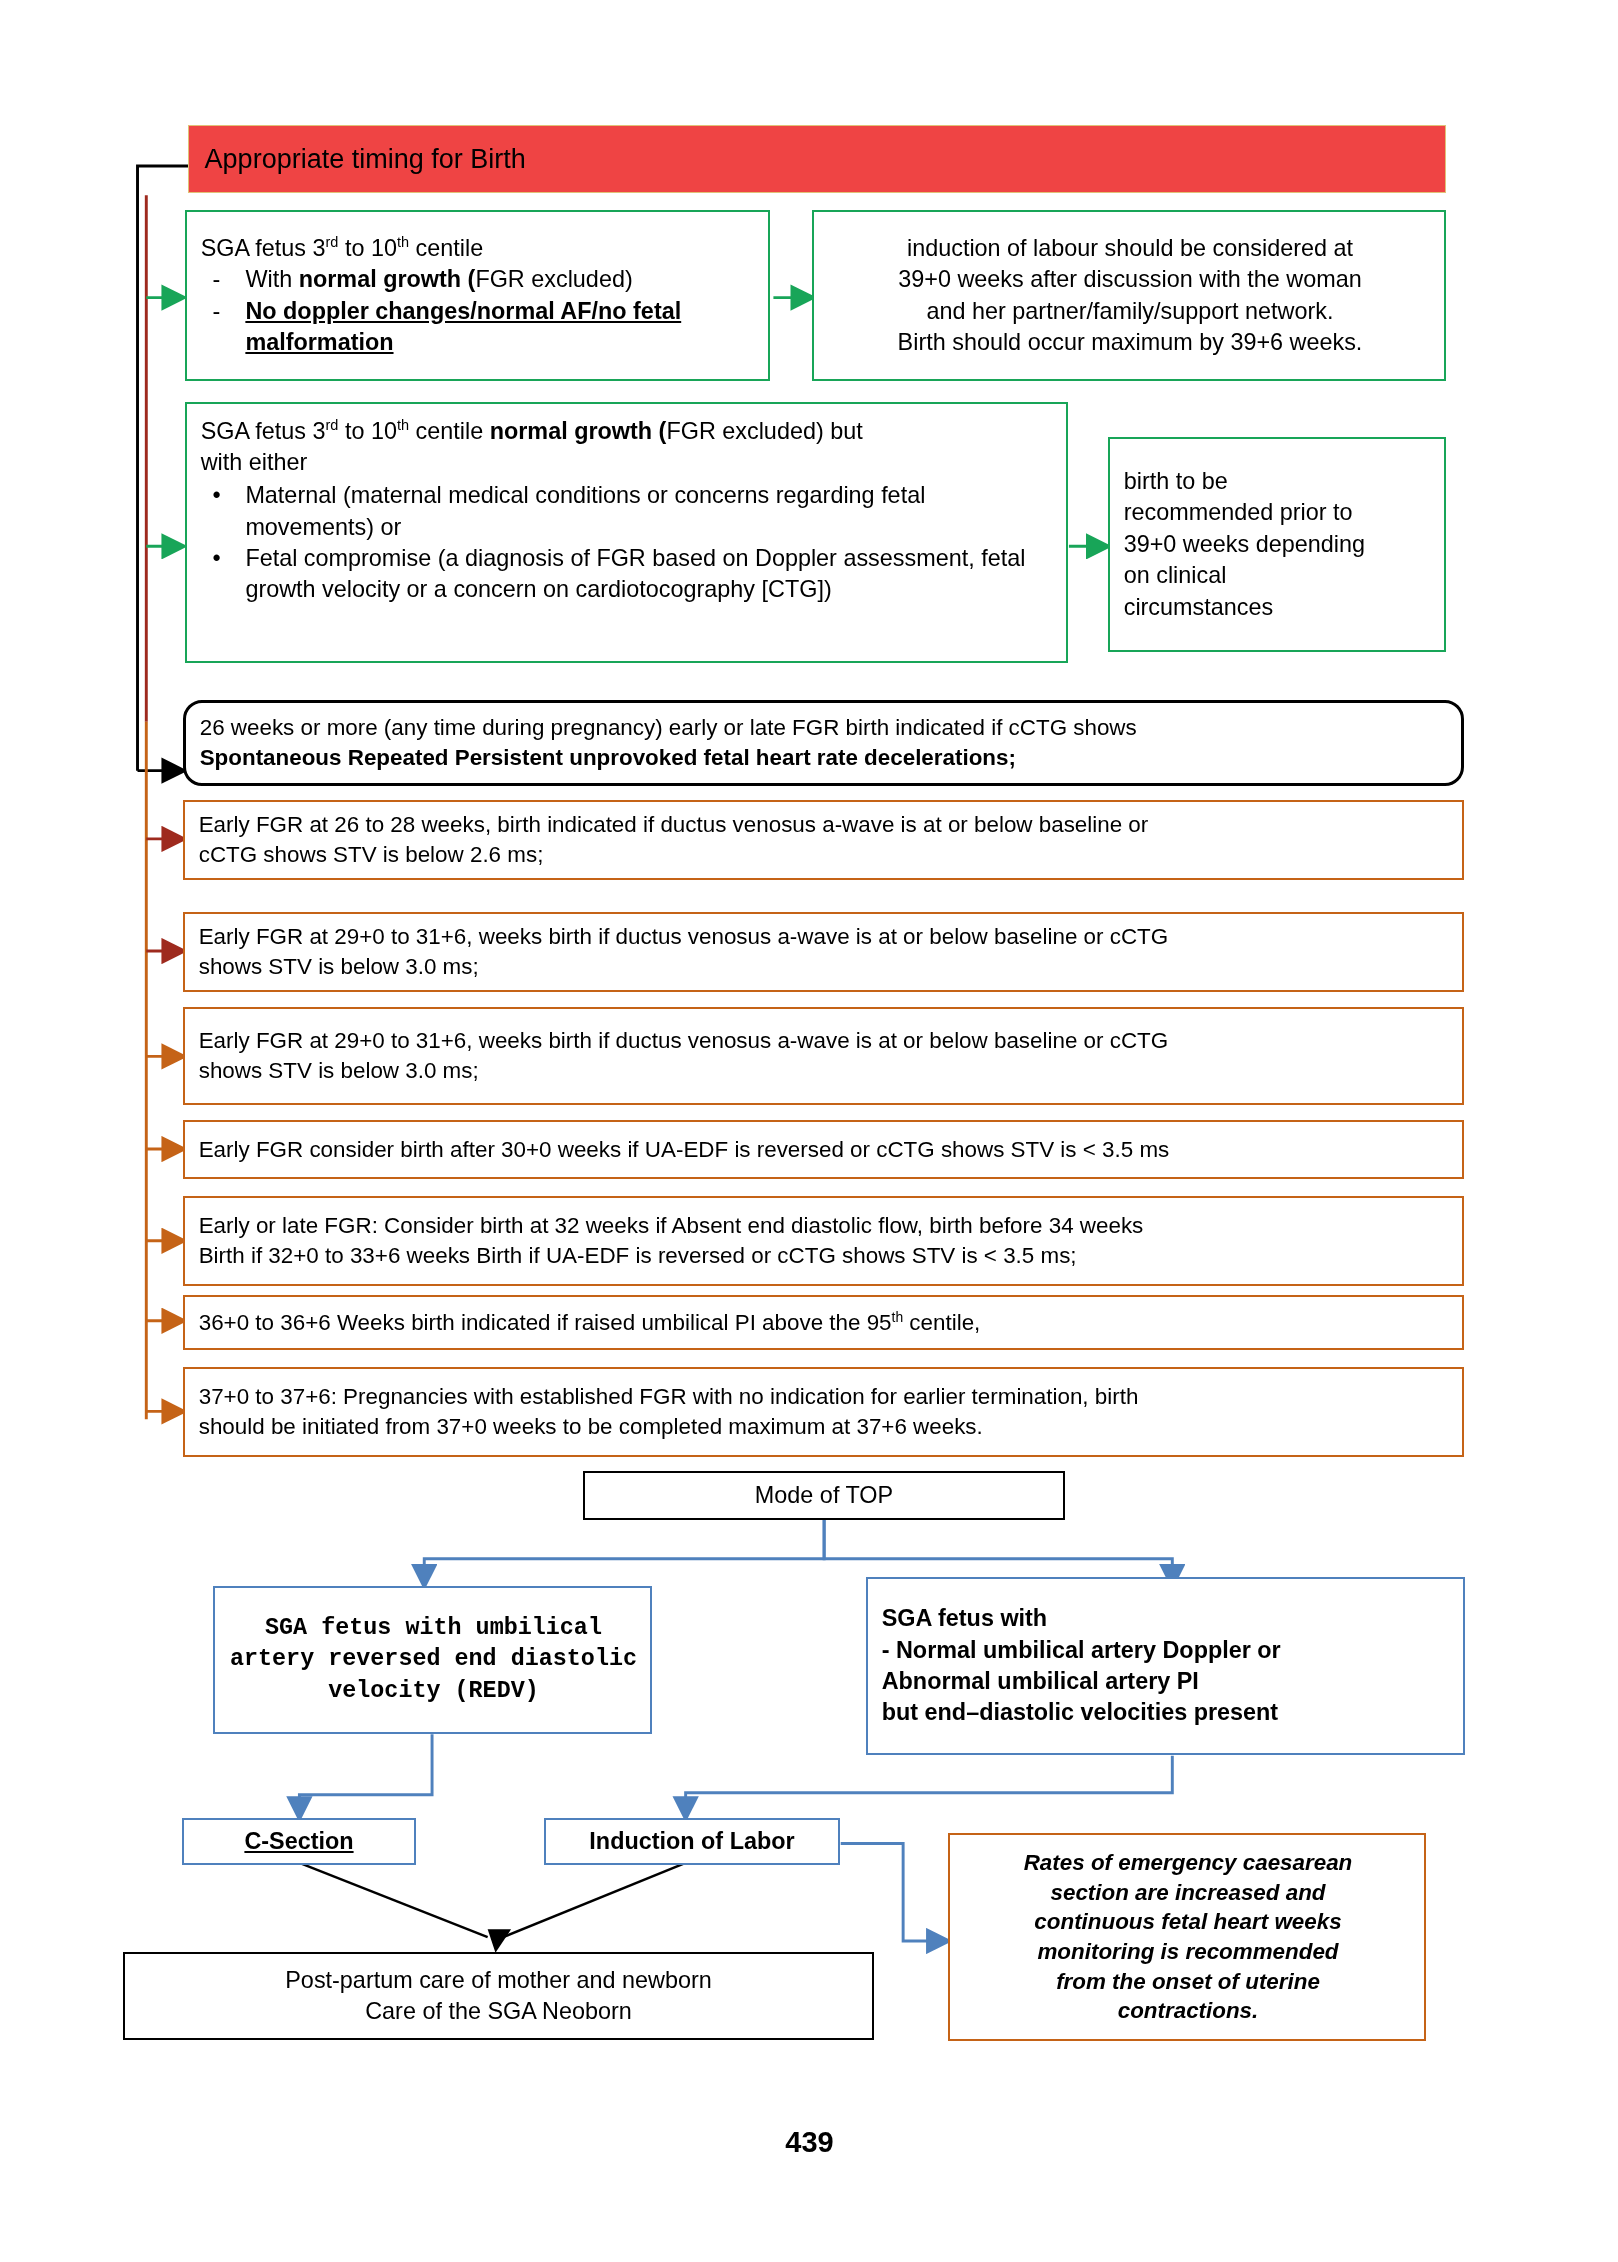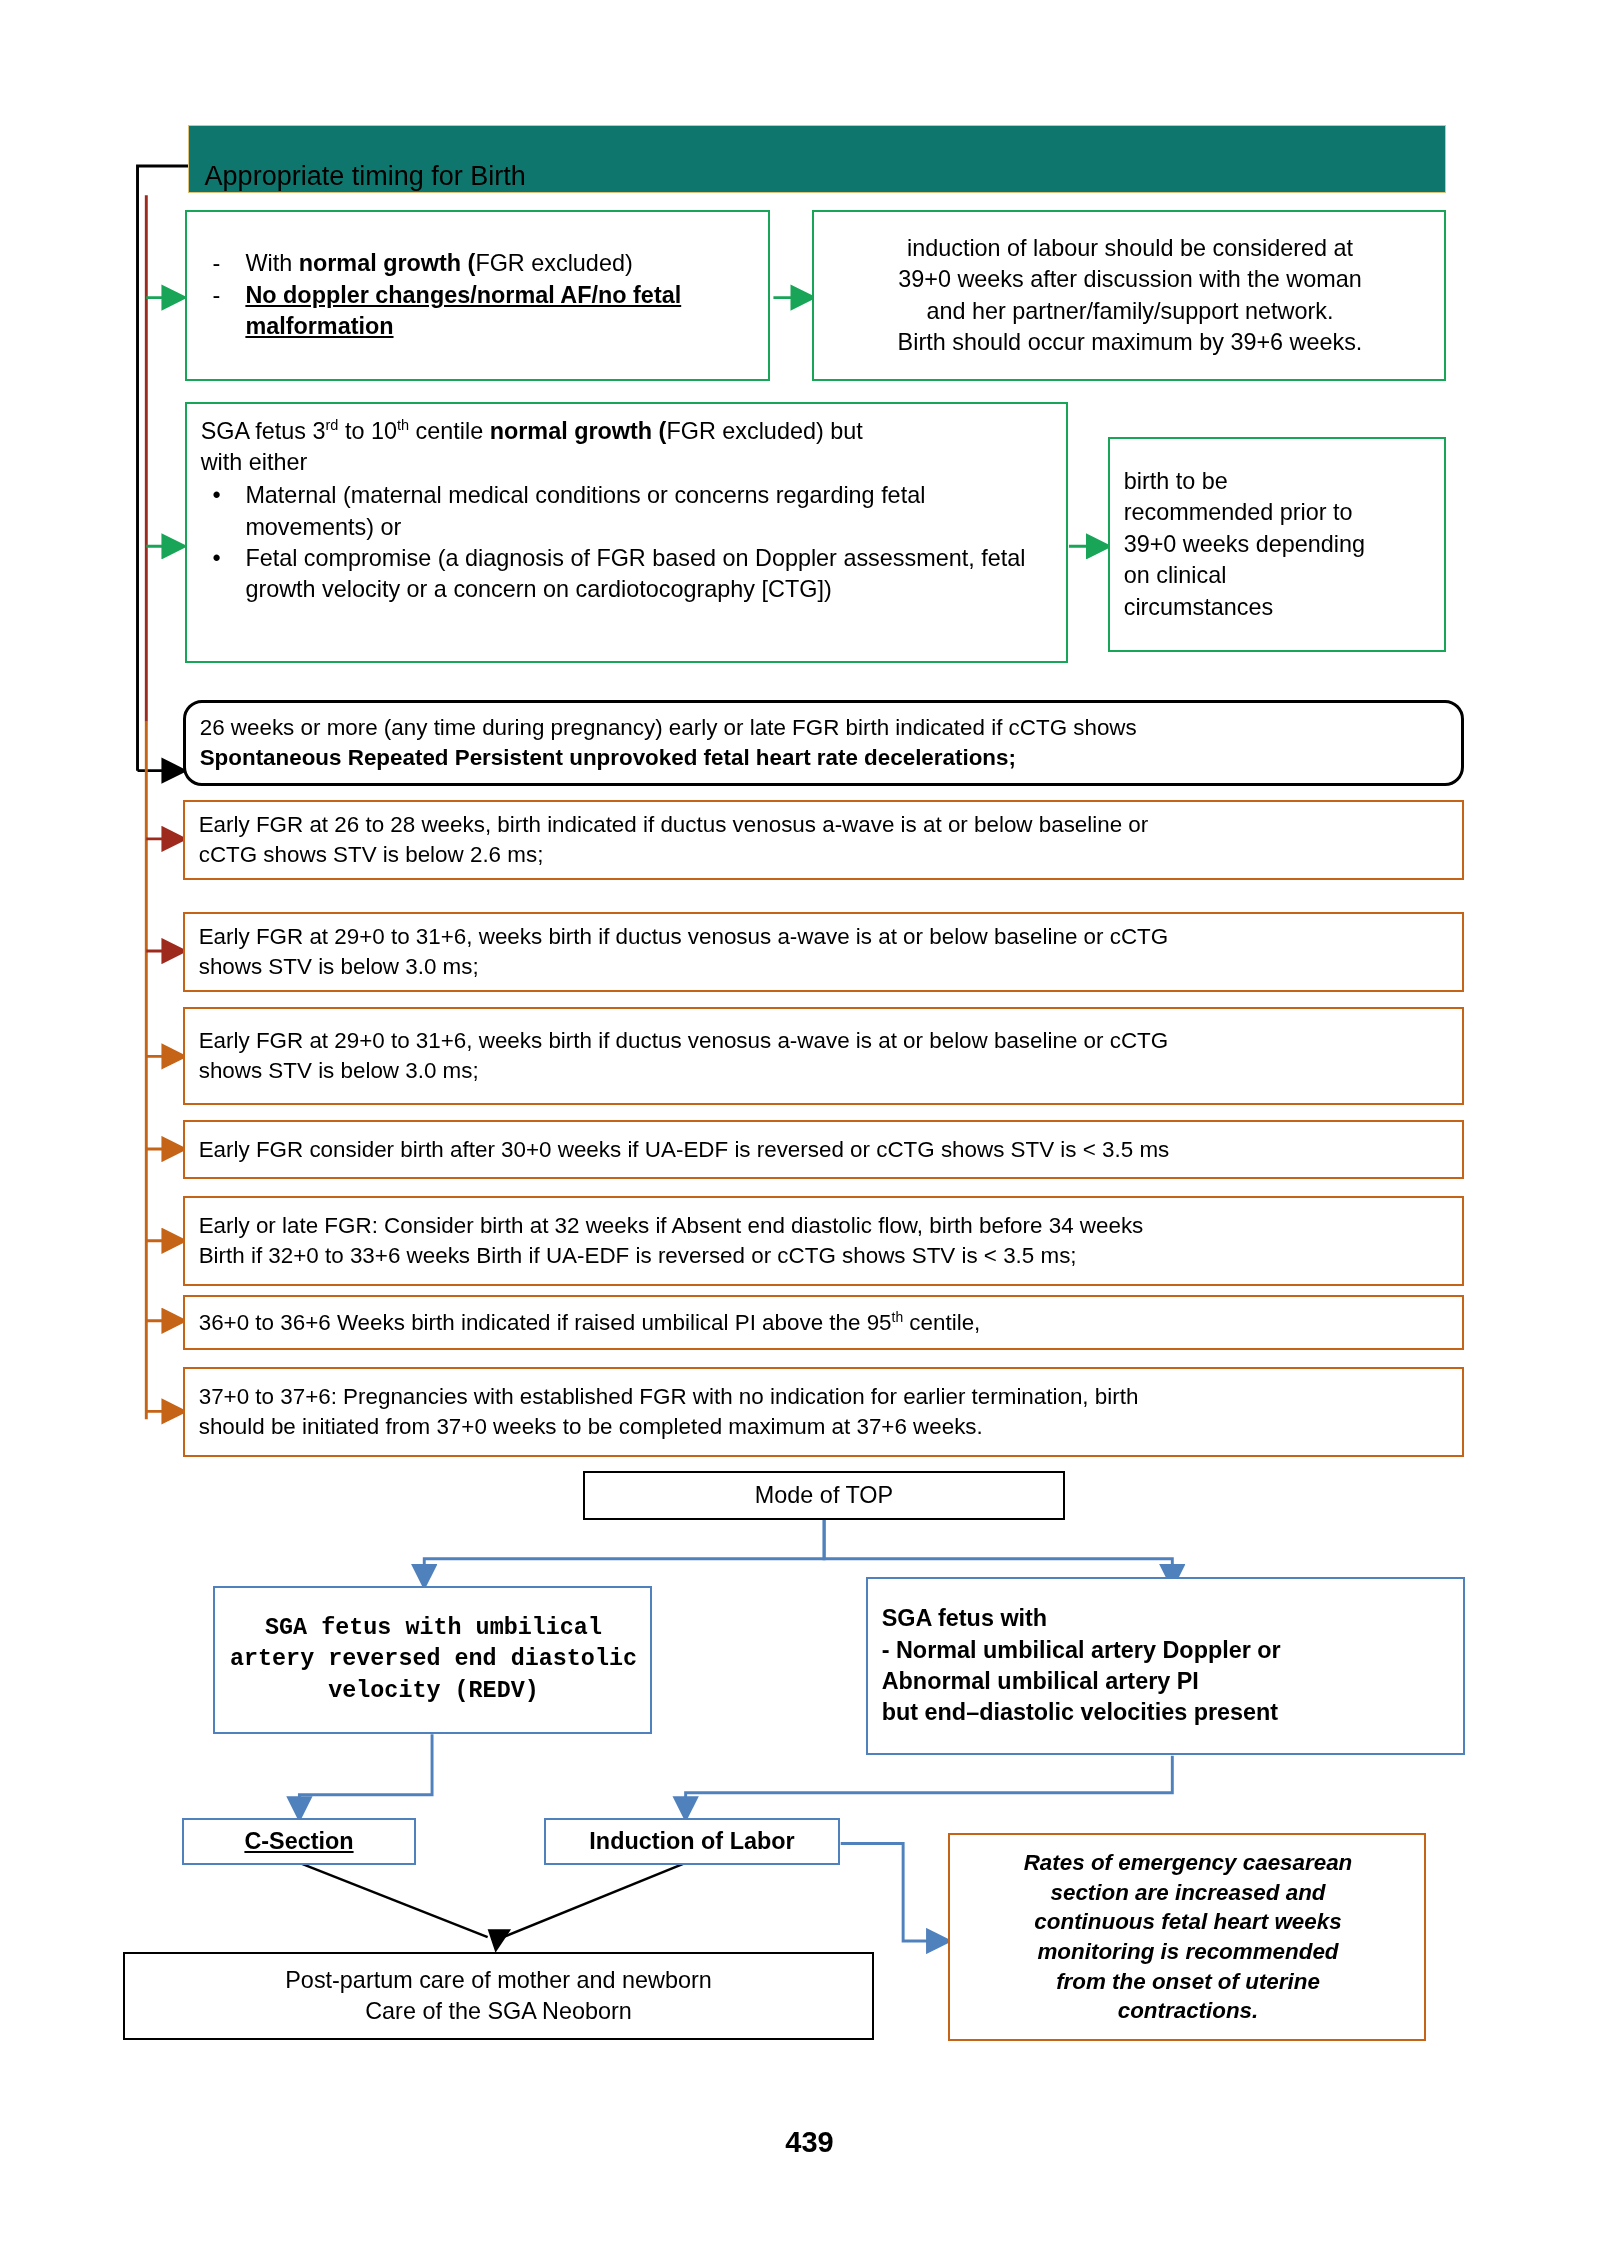--- a/index.html
+++ b/index.html
@@ -28,25 +28,25 @@
     position: absolute;
     box-sizing: border-box;
     background: #ffffff;
     display: flex;
     flex-direction: column;
     justify-content: center;
   }
   .box .line { display: block; }
 
   .title-box {
-    background: #0f766e;
+    background: #ef4444;
     border: 1px solid #e0c278;
     font-size: 27px;
     padding-left: 15.6px;
-    justify-content: flex-end;
+    justify-content: center;
   }
 
   .green { border: 2.9px solid #18a558; }
   .black { border: 3.9px solid #000000; }
   .orange { border: 2.9px solid #c56317; }
   .blue  { border: 2.9px solid #4f81bd; }
   .blackthin { border: 2.9px solid #000000; }
 
   .pad { padding: 5.9px 11.7px 5.9px 13.7px; }
   .t23 { font-size: 22.4px; line-height: 1.32; }
@@ -149,20 +149,23 @@
     <path d="M500,1978 L508,2002 L524,1978 z" fill="#000000"></path>
 
     <path d="M862,1890 L926,1890 L926,1990 L972,1990" stroke="#4f81bd" stroke-width="3" fill="none" marker-end="url(#ab)"></path>
   </svg>
 
   <div class="box title-box" style="left:188px; top:125px; width:1258px; height:68px;">
     <span>Appropriate timing for Birth</span>
   </div>
 
   <div class="box green pad t24" style="left:185px; top:210px; width:585px; height:171px;">
+    <span class="line">
+      SGA fetus 3<sup>rd</sup> to 10<sup>th</sup> centile
+    </span>
     <div class="brow">
       <span class="bmark">-</span>
       <span class="btext">With <span class="b">normal growth (</span>FGR excluded)</span>
     </div>
     <div class="brow">
       <span class="bmark">-</span>
       <span class="btext b u">No doppler changes/normal AF/no fetal malformation</span>
     </div>
   </div>
 

